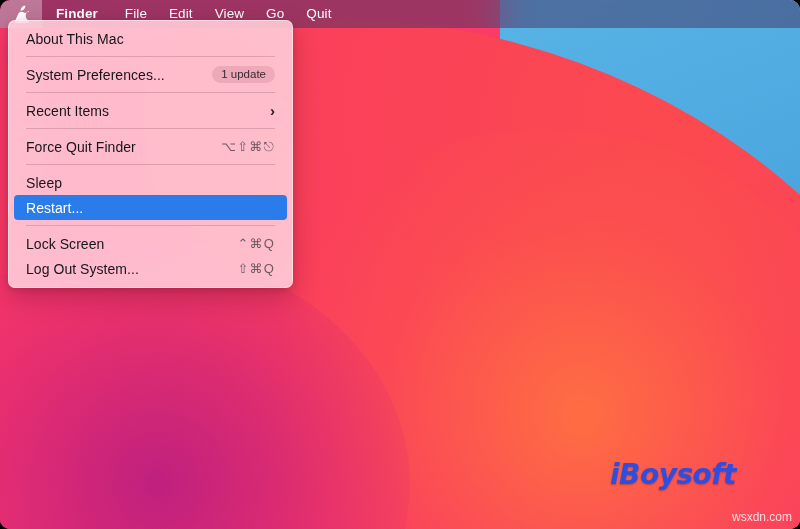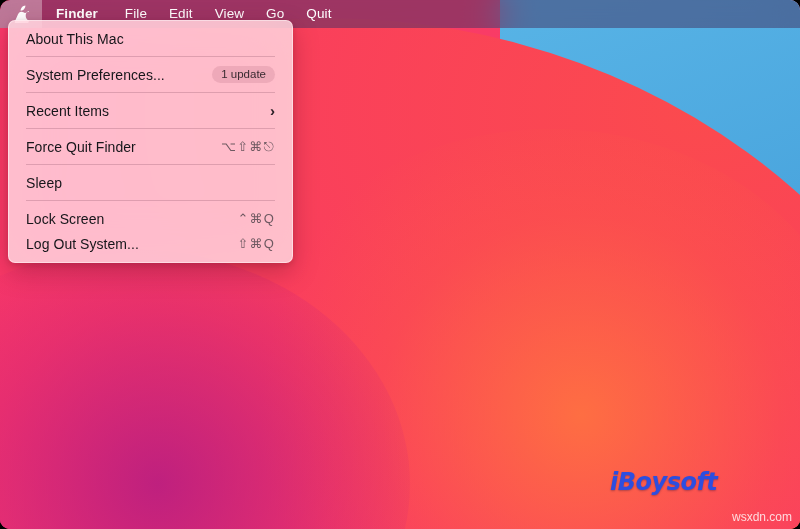--- a/index.html
+++ b/index.html
@@ -91,23 +91,23 @@
     background:rgba(120,50,70,0.13);
     border-radius:9px; padding:1px 9px 2px 9px;
     font-size:11.5px; color:#3a2b31; line-height:14px;
   }
   .sep{
     height:1px; margin:5px 17px; background:rgba(90,40,60,0.20);
   }
 
   
   #iboysoft{
-    position:absolute; left:610px; top:468px;
+    position:absolute; left:610px; top:458px;
     font-family:"DejaVu Sans", sans-serif;
-    font-size:24px; font-weight:bold; font-style:italic;
+    font-size:28px; font-weight:bold; font-style:italic;
     color:#2d4ee0;
     letter-spacing:-0.5px;
     text-shadow:0 1px 2px rgba(40,20,60,0.35);
     z-index:6;
   }
   #wsxdn{
     position:absolute; right:8px; bottom:5px;
     font-size:12px; color:rgba(255,255,255,0.80);
     z-index:6;
   }
@@ -163,20 +163,24 @@
         <div class="mi">
           <span class="label">Force Quit Finder</span>
           <span class="spacer"></span>
           <span class="shortcut">⌥⇧⌘⎋</span>
         </div>
         <div class="sep"></div>
         <div class="mi">
           <span class="label">Sleep</span>
           <span class="spacer"></span>
         </div>
+        <div class="mi selected">
+          <span class="label">Restart...</span>
+          <span class="spacer"></span>
+        </div>
         <div class="sep"></div>
         <div class="mi">
           <span class="label">Lock Screen</span>
           <span class="spacer"></span>
           <span class="shortcut">⌃⌘Q</span>
         </div>
         <div class="mi">
           <span class="label">Log Out System...</span>
           <span class="spacer"></span>
           <span class="shortcut">⇧⌘Q</span>

